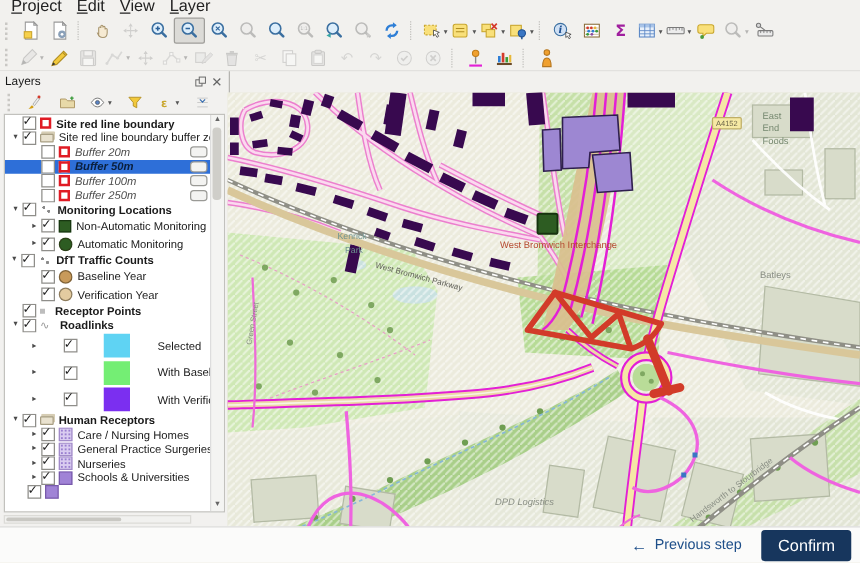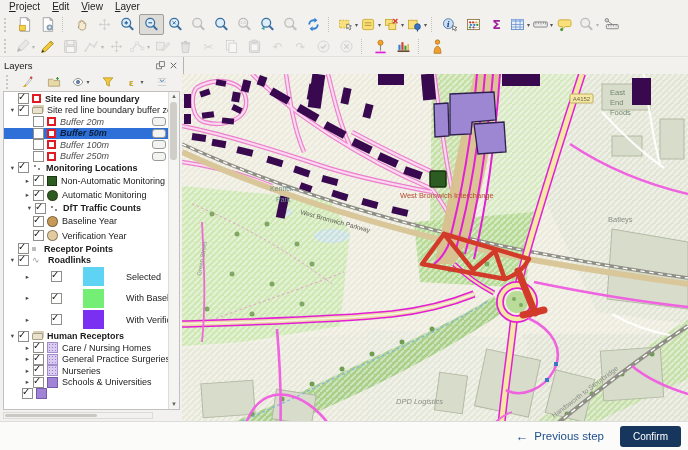--- a/index.html
+++ b/index.html
@@ -1,20 +1,20 @@
 <!DOCTYPE html>
 <html><head>
 <meta charset="utf-8">
 <style>
   html,body{margin:0;padding:0;}
   .app{position:relative;width:688px;height:450px;overflow:hidden;background:#f2f1ee;
        font-family:"Liberation Sans",sans-serif;color:#1a1a1a;-webkit-font-smoothing:antialiased;}
   
   .menubar{position:absolute;left:0;top:0;width:100%;height:13px;display:flex;gap:2px;
-           padding:1px 4px;box-sizing:border-box;background:#f2f1ee;font-size:10px;align-items:flex-end;}
+           padding:1px 4px;box-sizing:border-box;background:#f2f1ee;font-size:13px;align-items:flex-end;}
   .menu-item{display:inline-block;padding:0 5px;color:#222;}
   .menu-item::first-letter{text-decoration:underline;}
   
   .toolbar{position:absolute;left:0;width:100%;display:flex;align-items:center;padding-left:3px;
            box-sizing:border-box;background:#f2f1ee;}
   #toolbar1{top:13px;height:23px;}
   #toolbar2{top:36px;height:21px;border-bottom:1px solid #e2e1de;}
   .grip{width:4px;height:14px;border-left:2px dotted #c9c8c4;margin:0 3px 0 1px;}
   .tsep{width:4px;height:15px;border-left:1px dotted #c2c1bd;margin:0 3px;}
   .tbtn{height:20px;min-width:21px;display:flex;align-items:center;justify-content:center;
@@ -72,21 +72,21 @@
        border:1px solid #dcdbd7;box-sizing:border-box;}
   .hsb .thumb{position:absolute;left:1px;top:1px;height:3px;width:92px;background:#c9c8c3;border-radius:2px;}
   
   .mapwrap{position:absolute;left:182px;top:74px;width:506px;height:364px;background:#ecebdd;}
   
   .footer{position:absolute;left:0;top:421px;width:688px;height:29px;background:#fbfbfa;
           border-top:1px solid #dcdcda;display:flex;align-items:center;justify-content:flex-end;
           gap:16px;padding-right:7px;box-sizing:border-box;}
   .prev{display:flex;align-items:center;gap:6px;color:#1d4e89;font-size:11.5px;}
   .prev .arr{font-size:13px;}
-  .confirm{background:#17365d;color:#fff;font-size:10px;padding:5px 13px;border-radius:3px;}
+  .confirm{background:#17365d;color:#fff;font-size:13px;padding:5px 13px;border-radius:3px;}
 </style>
 </head>
 <body>
 
 <svg style="position:absolute;width:0;height:0" aria-hidden="true">
 <defs>
 <symbol id="s-filenew" viewBox="0 0 20 20">
         <path d="M5 2h8l3 3v13H5z" fill="#fff" stroke="#9a9a9a"></path>
         <path d="M13 2l3 3h-3z" fill="#d8d8d8" stroke="#9a9a9a"></path>
         <rect x="4" y="11" width="7" height="6" fill="#f7d14c" stroke="#caa32a"></rect>
@@ -667,21 +667,21 @@
             <span class="cb on"></span>
             <span class="sym sym-sq" style="background: rgb(45, 92, 34);"></span>
             <span class="lbl">Non-Automatic Monitoring</span>
           </div>
           <div class="lrow rm" style="padding-left: 18px;">
             <span class="exp">▸</span>
             <span class="cb on"></span>
             <span class="sym sym-circ" style="background: rgb(45, 92, 34);"></span>
             <span class="lbl">Automatic Monitoring</span>
           </div>
-          <div class="lrow rc" style="padding-left: 20px;">
+          <div class="lrow rc" style="padding-left: 2px;">
             <span class="exp">▾</span>
             <span class="cb on"></span>
             <span class="sym sym-points"></span>
             <span class="lbl b">DfT Traffic Counts</span>
           </div>
           <div class="lrow rm" style="padding-left: 18px;">
             <span class="exp"></span>
             <span class="cb on"></span>
             <span class="sym sym-circ" style="background: rgb(200, 154, 90);"></span>
             <span class="lbl">Baseline Year</span>

